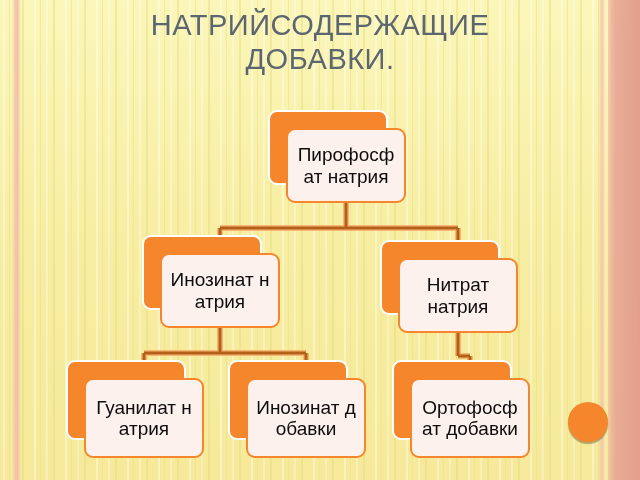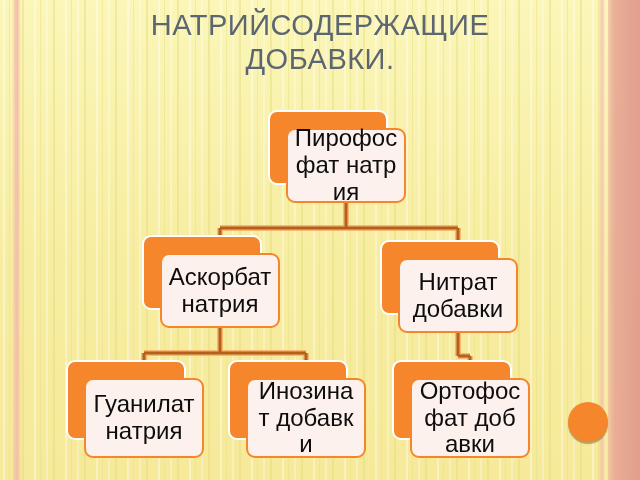--- a/index.html
+++ b/index.html
@@ -141,21 +141,21 @@
     border: 2px solid #f5862c;
     border-radius: 9px;
     box-sizing: border-box;
     display: flex;
     align-items: center;
     justify-content: center;
     padding: 0 6px;
   }
   .node .label {
     color: #0d0d0d;
-    font-size: 24px;
+    font-size: 19px;
     line-height: 1.12;
     text-align: center;
     word-break: break-all;
     overflow-wrap: anywhere;
     hyphens: none;
   }
   .node.wide .label {
     word-break: normal;
     overflow-wrap: normal;
   }
@@ -194,27 +194,27 @@
 
   <div class="node" style="left: 268px; top: 110px; width: 120px; height: 75px;">
         <div class="card-back"></div>
         <div class="card-front">
           <span class="label">Пирофосфат натрия</span>
         </div>
       </div>
       <div class="node" style="left: 142px; top: 235px; width: 120px; height: 75px;">
         <div class="card-back"></div>
         <div class="card-front">
-          <span class="label">Аскорбат натрия</span>
+          <span class="label">Инозинат натрия</span>
         </div>
       </div>
       <div class="node wide" style="left: 380px; top: 240px; width: 120px; height: 75px;">
         <div class="card-back"></div>
         <div class="card-front">
-          <span class="label">Нитрат добавки</span>
+          <span class="label">Нитрат натрия</span>
         </div>
       </div>
       <div class="node" style="left: 66px; top: 360px; width: 120px; height: 80px;">
         <div class="card-back"></div>
         <div class="card-front">
           <span class="label">Гуанилат натрия</span>
         </div>
       </div>
       <div class="node" style="left: 228px; top: 360px; width: 120px; height: 80px;">
         <div class="card-back"></div>

